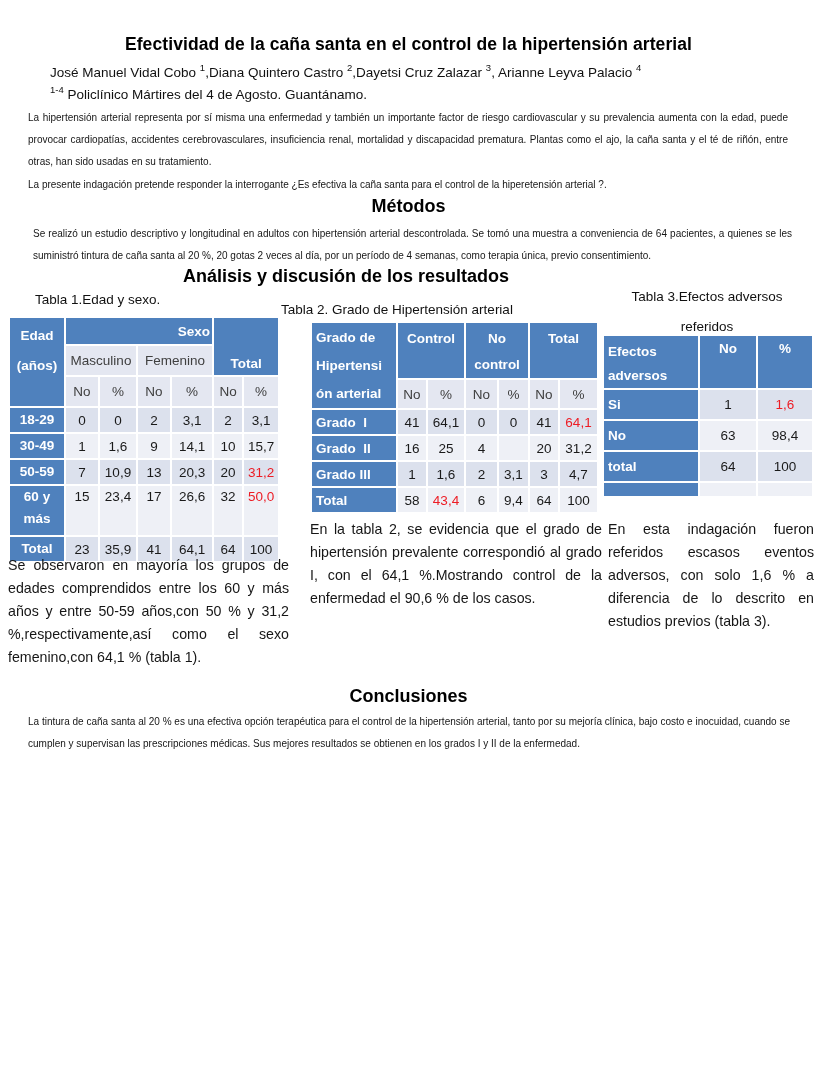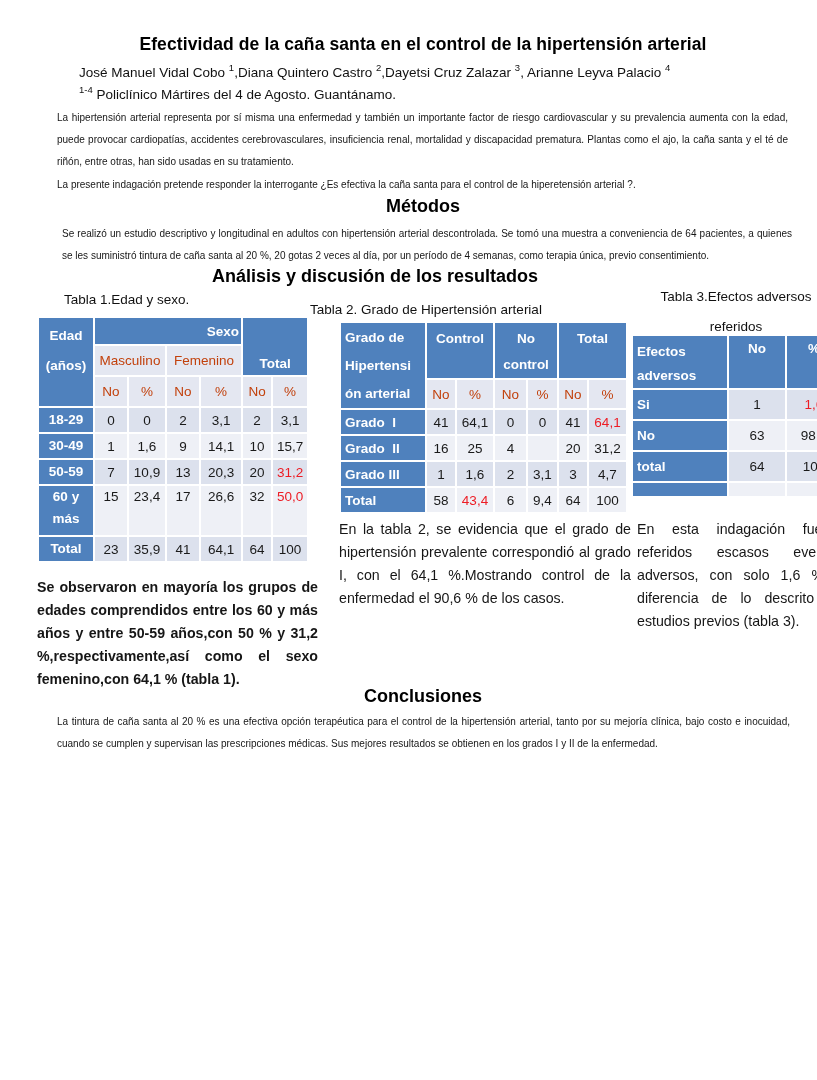--- a/index.html
+++ b/index.html
@@ -11,21 +11,21 @@
     --red: #ed1c24;
     --ink: #1c1c1c;
   }
   html, body { background: #ffffff; }
   body {
     width: 817px; height: 1080px;
     font-family: "Liberation Sans", "DejaVu Sans", sans-serif;
     color: var(--ink);
     overflow: hidden;
   }
-  .page { position: relative; width: 817px; height: 771px; background: #fff; padding-left: 29px; }
+  .page { position: relative; width: 817px; height: 771px; background: #fff; }
 
   .pagehead { padding-top: 34px; }
   h1.title {
     text-align: center; font-size: 17.5px; font-weight: bold; color: #000;
     letter-spacing: 0.1px;
   }
   .authors { margin: 7px 40px 0 50px; font-size: 13.5px; color: #111; }
   .authors sup, .affil sup { font-size: 9.5px; vertical-align: super; }
   .affil { margin: 4px 40px 0 50px; font-size: 13.5px; color: #111; }
 
@@ -46,21 +46,21 @@
   .results .an-heading { position: absolute; top: 0; left: 0; width: 692px; text-align: center; }
   .cap { position: absolute; font-size: 13.5px; color: #111; }
   .cap1 { top: 26px; left: 35px; }
   .cap2 { top: 36px; left: 281px; }
   .cap3 { top: 16px; left: 602px; width: 210px; text-align: center; line-height: 30px; }
 
   table.t { position: absolute; border-collapse: collapse; table-layout: fixed; }
   .t th, .t td { border: 2px solid #fff; padding: 0 2px; font-size: 13.5px; overflow: hidden; }
   .t td { text-align: center; color: #1a1a1a; font-weight: normal; }
   .t .blue { background: var(--blue); color: #fff; font-weight: bold; }
-  .t .sub { background: var(--sub); color: #c2410c; font-weight: normal; text-align: center; vertical-align: middle; }
+  .t .sub { background: var(--sub); color: #404040; font-weight: normal; text-align: center; vertical-align: middle; }
   .t tr.a td { background: var(--bandA); }
   .t tr.b td { background: var(--bandB); }
   .t td.red { color: var(--red); }
 
   .t1 { top: 50px; left: 8px; width: 270px; }
   .t1 tr.h1 { height: 28px; }
   .t1 tr.h2 { height: 31px; }
   .t1 tr.h3 { height: 31px; }
   .t1 tr.d  { height: 26px; }
   .t1 tr.tall { height: 51px; }
@@ -81,21 +81,21 @@
 
   .t3 { top: 68px; left: 602px; width: 210px; }
   .t3 tr.h1 { height: 54px; }
   .t3 tr.d  { height: 31px; }
   .t3 tr.empty { height: 15px; }
   .t3 .corner { white-space: pre-line; text-align: left; padding-left: 4px; vertical-align: top; padding-top: 4px; line-height: 24px; }
   .t3 .gh { text-align: center; vertical-align: top; padding-top: 5px; }
   .t3 .rl { text-align: left; padding-left: 4px; vertical-align: middle; }
 
   .note { position: absolute; text-align: justify; font-size: 14.2px; line-height: 23px; color: #161616; }
-  .note1 { top: 310px; left: 8px; width: 281px; font-weight: bold; }
+  .note1 { top: 288px; left: 8px; width: 281px; }
   .note2 { top: 252px; left: 310px; width: 292px; }
   .note3 { top: 252px; left: 608px; width: 206px; }
 </style>
 </head>
 <body>
 
 <div class="page">
 
   <div class="pagehead">
     <h1 class="title">Efectividad de la caña santa en el control de la hipertensión arterial</h1>

